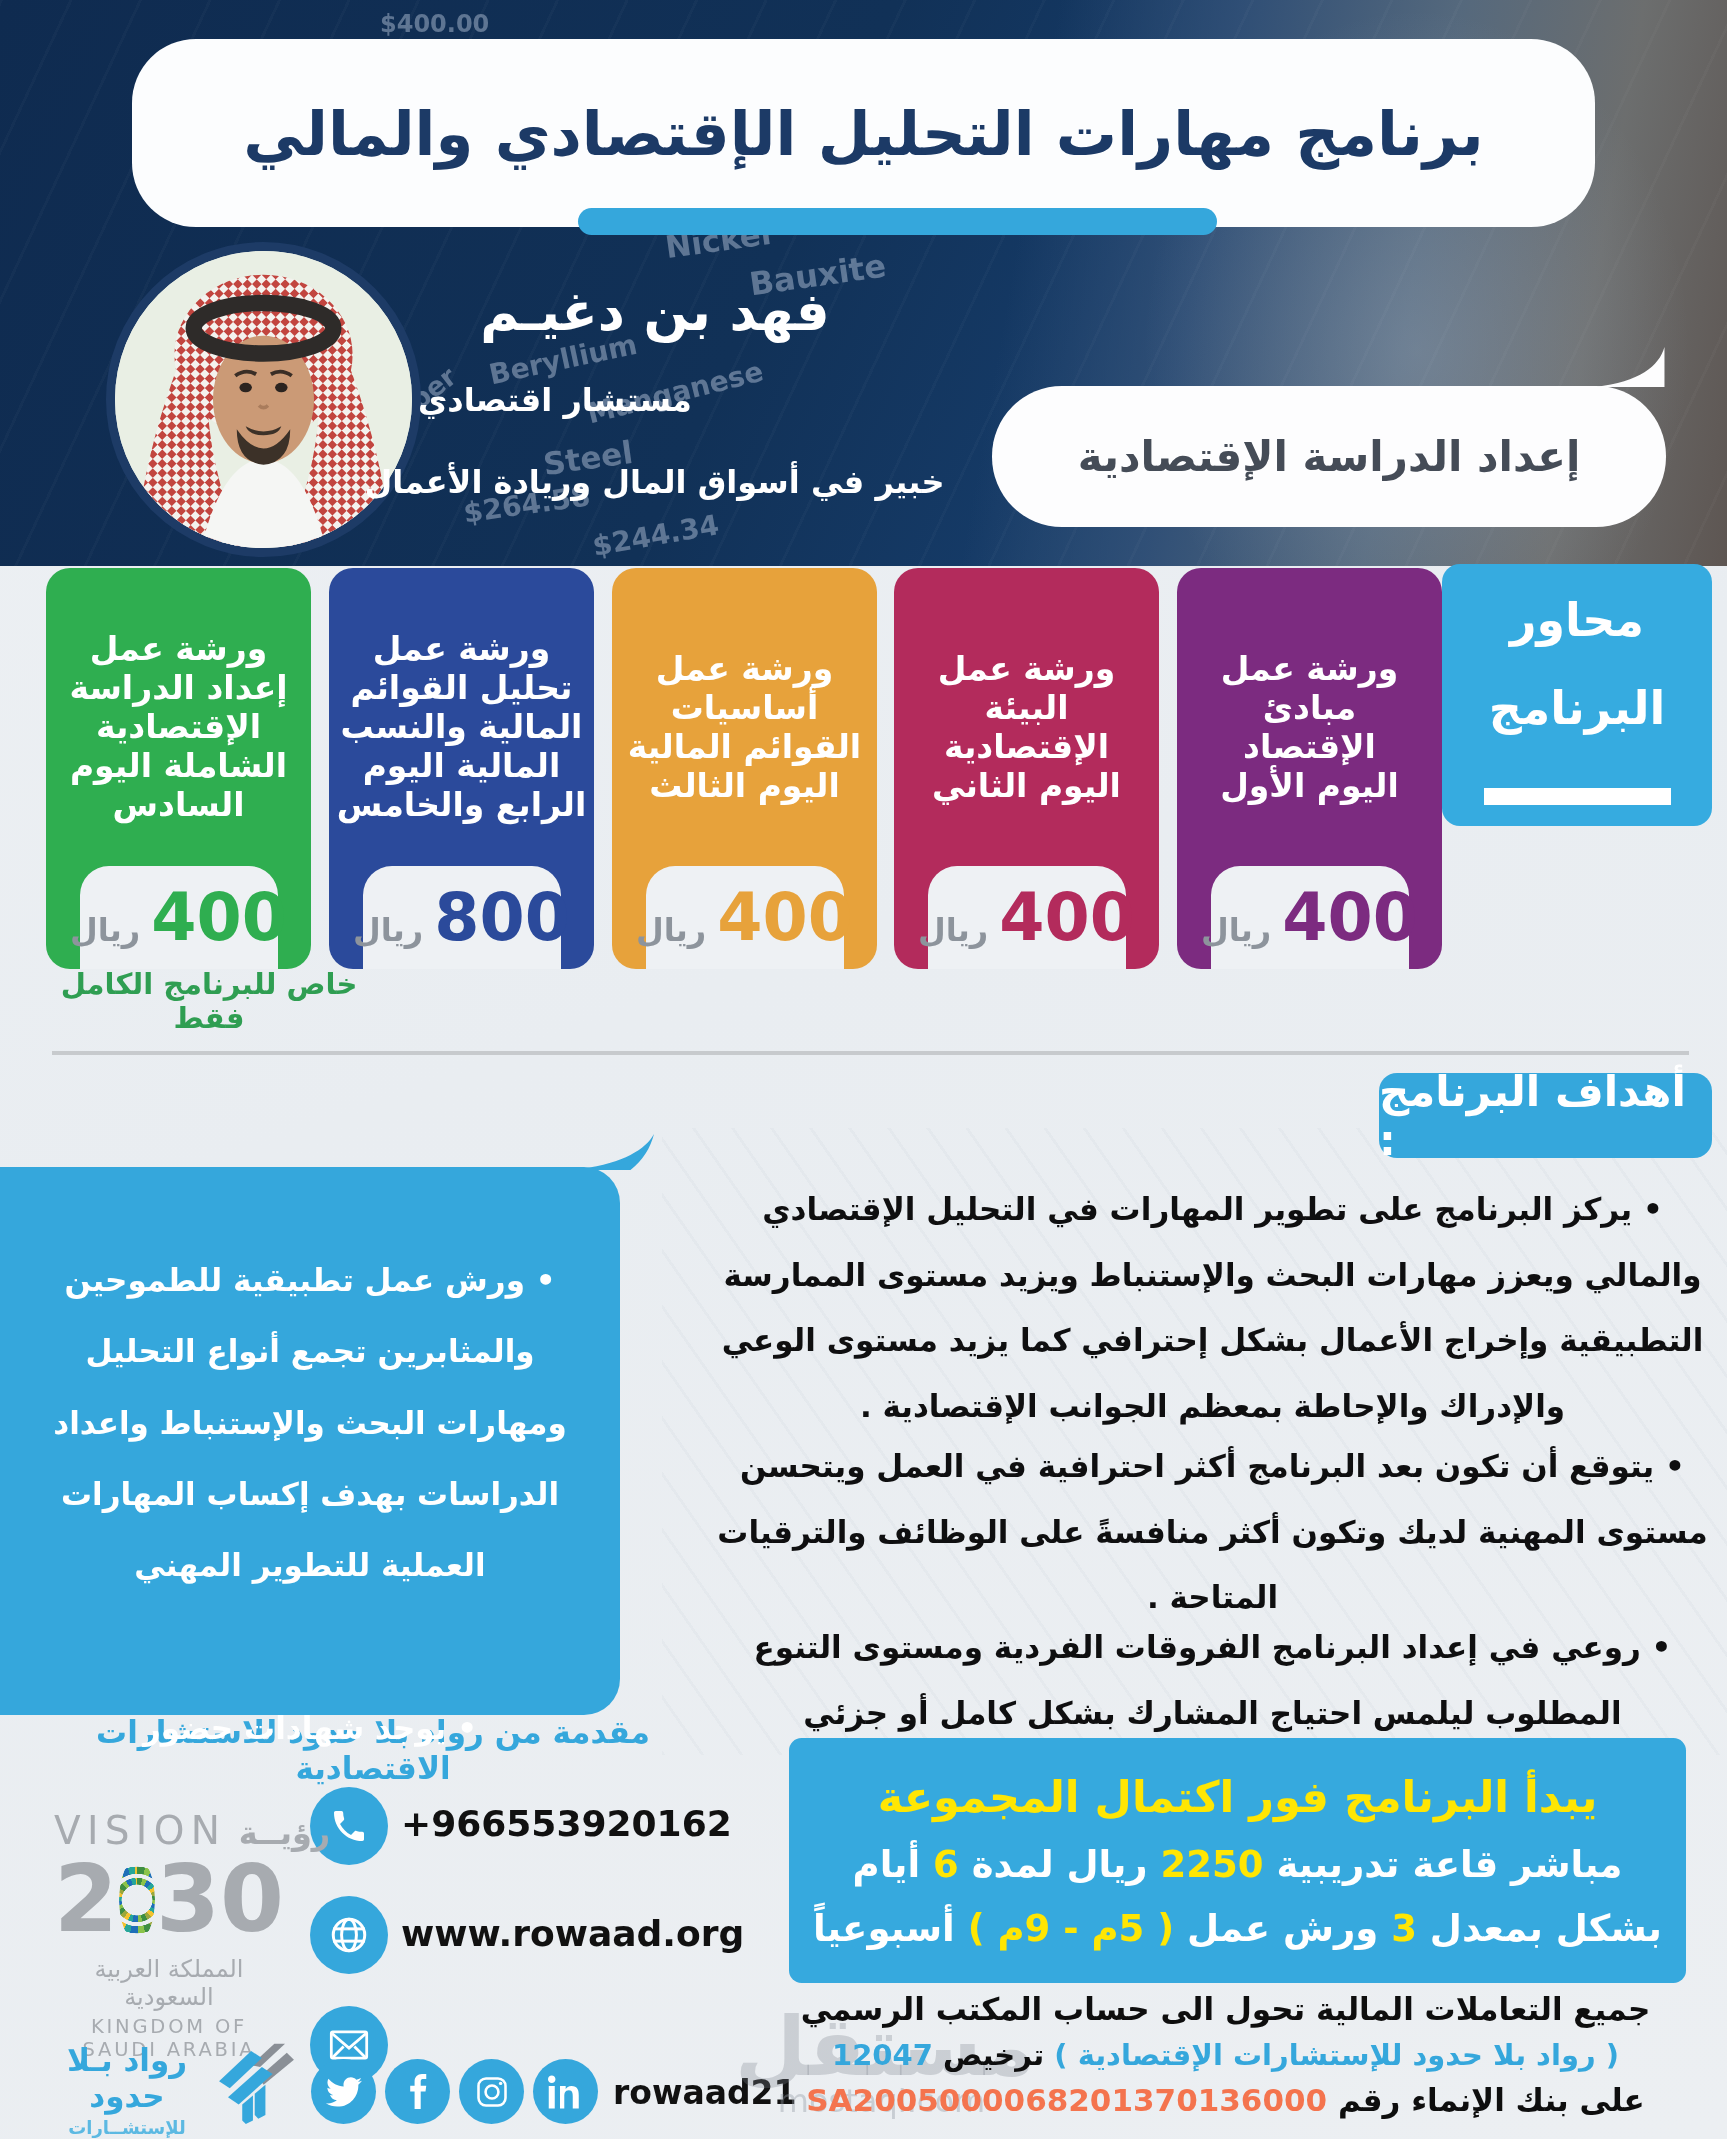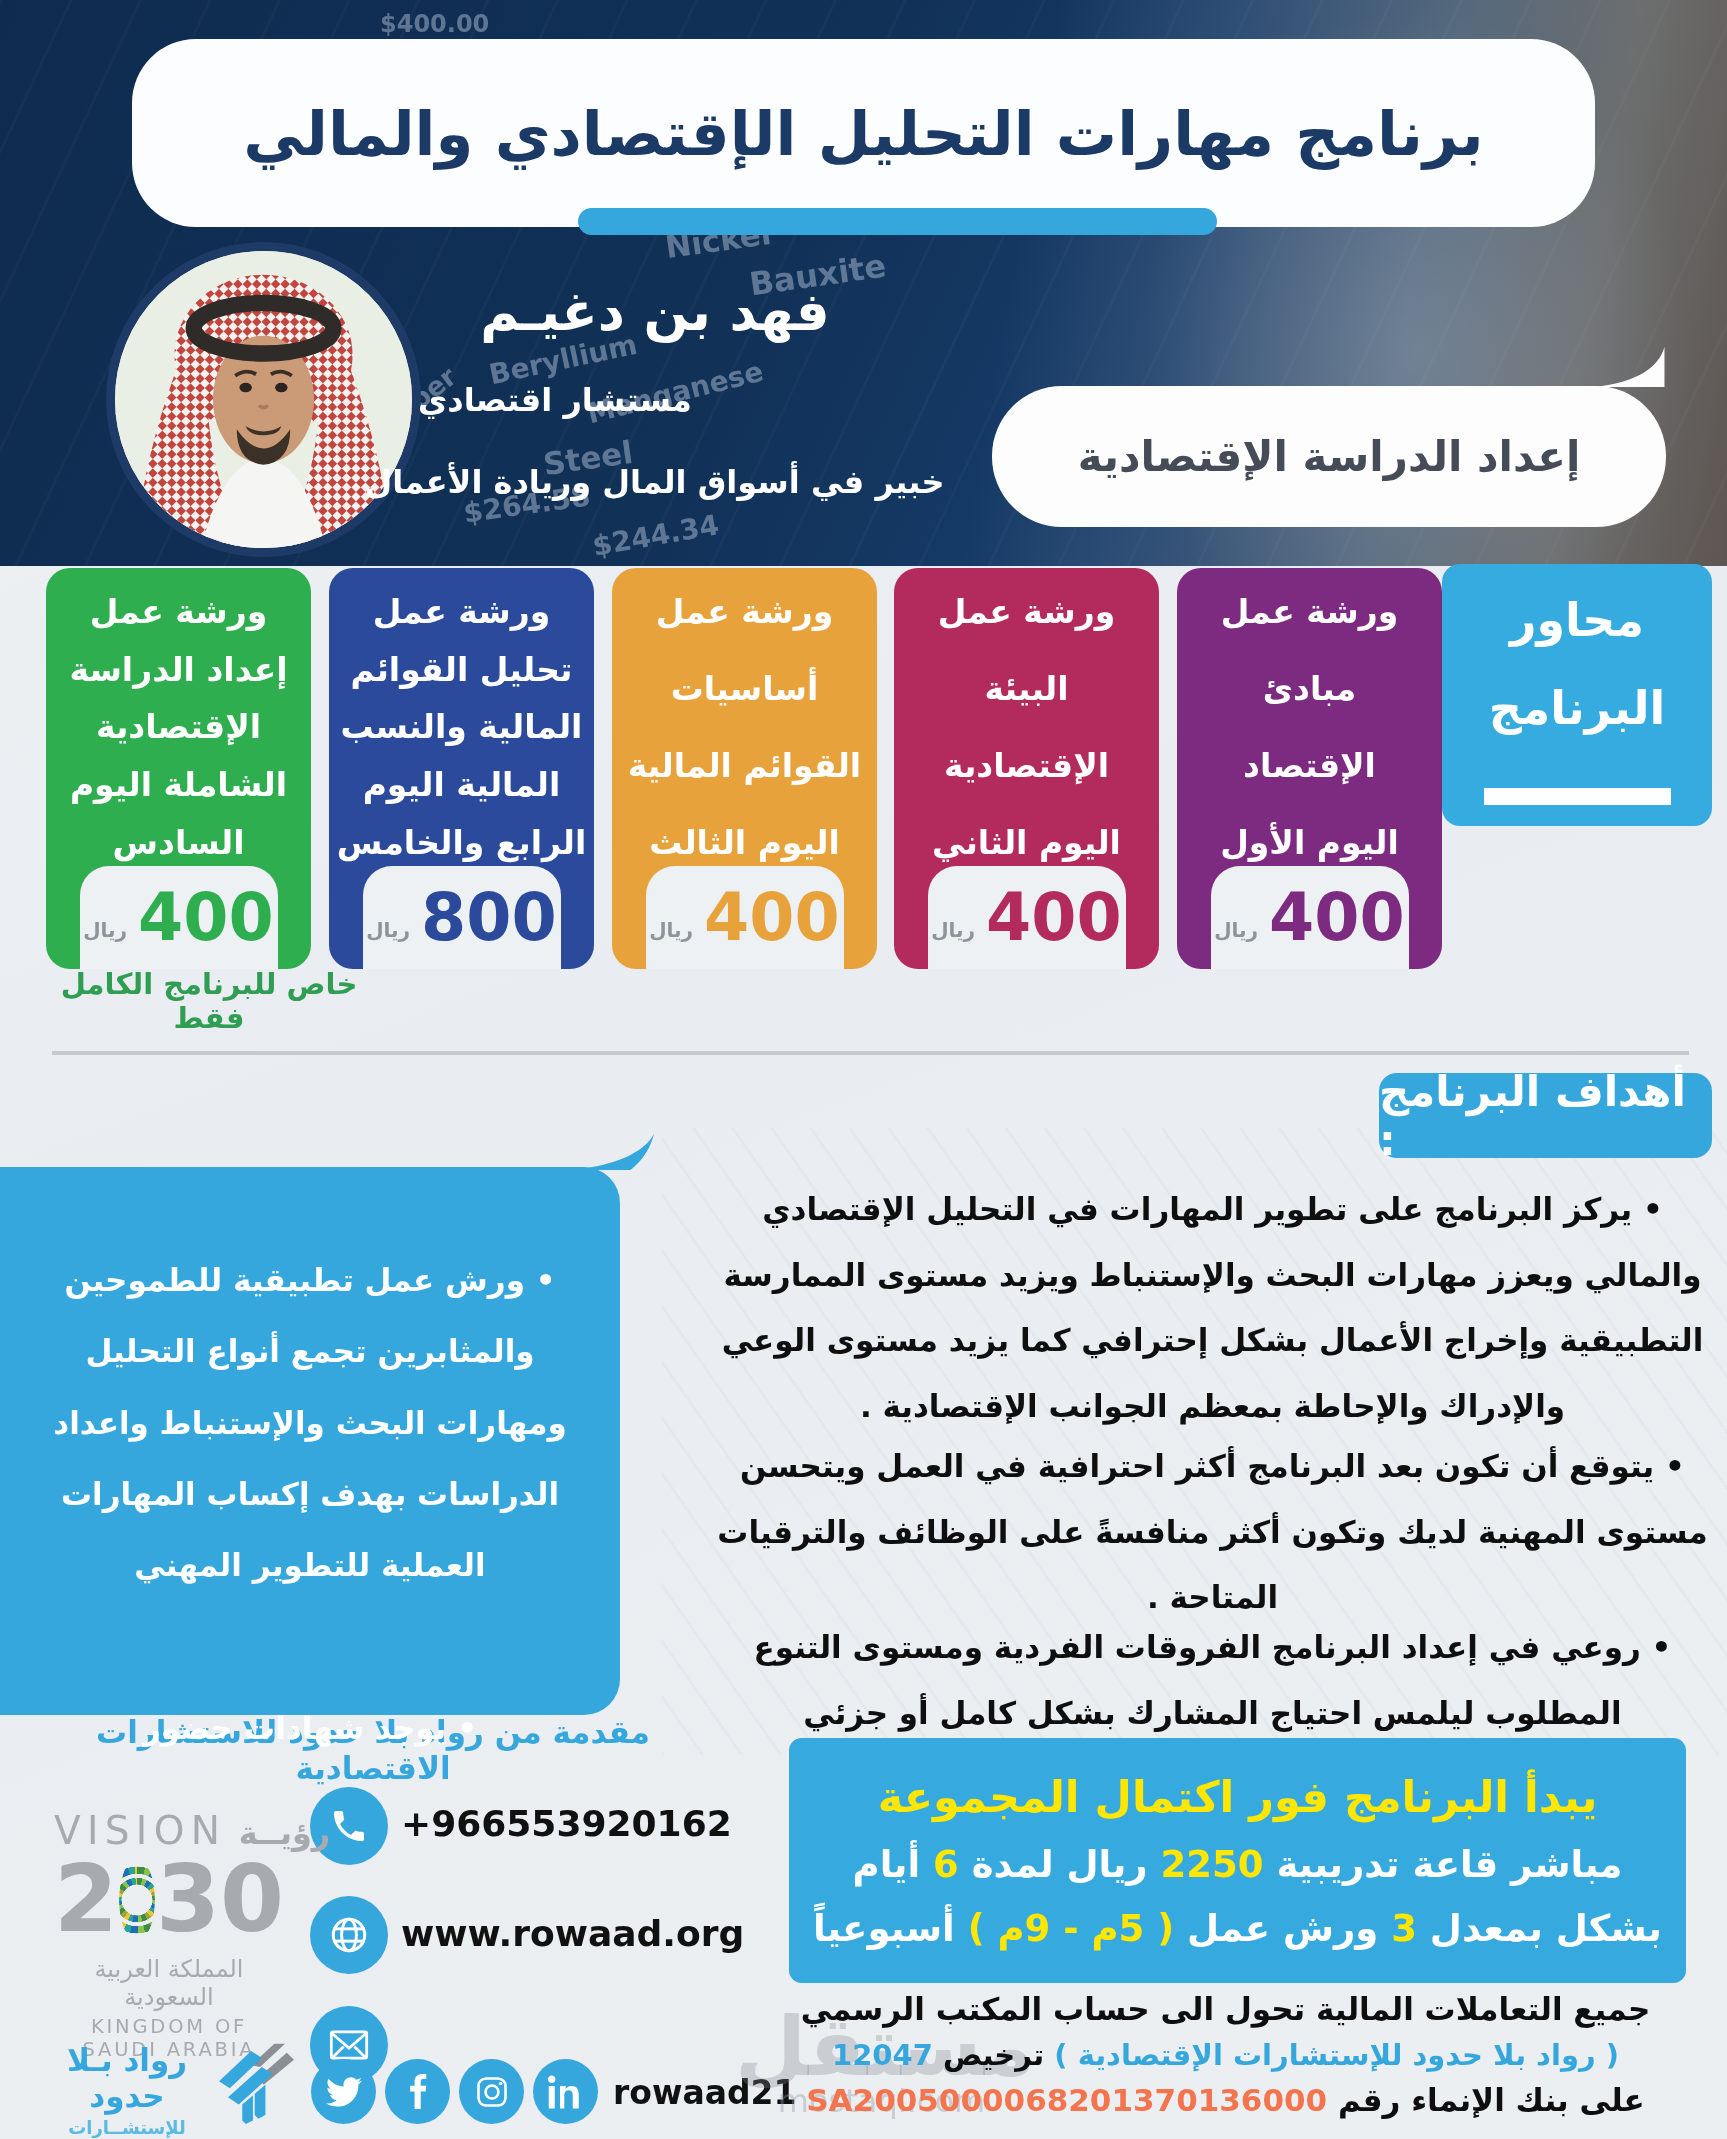--- a/index.html
+++ b/index.html
@@ -31,26 +31,26 @@
   .presenter-role{left:418px;top:373px;width:474px;text-align:left;color:#fff;font-size:32px;font-weight:700;z-index:5;margin-top:8px;}
   .presenter-exp{left:362px;top:463px;width:585px;text-align:center;color:#fff;font-size:32px;font-weight:800;z-index:5;}
 
   .study-pill{left:992px;top:386px;width:674px;height:141px;background:#fdfdfe;border-radius:70px;
     display:flex;align-items:center;justify-content:center;z-index:5;}
   .study-pill span{font-size:42px;font-weight:800;color:#454c57;}
   .pill-tail{left:1595px;top:347px;z-index:4;}
 
   
   .card{top:568px;width:265px;height:401px;border-radius:24px;display:flex;flex-direction:column;z-index:2;}
-  .card .lines{flex:1;display:flex;flex-direction:column;justify-content:space-between;padding:24px 7px 4.2px;}
+  .card .lines{flex:1;display:flex;flex-direction:column;justify-content:center;padding:24px 7px 4.2px;}
   .card .lines div{color:#fff;font-size:33px;font-weight:800;text-align:center;}
   .price{width:198px;height:103px;margin:0 auto;background:#eef1f4;border-radius:29px 29px 0 0;
     display:flex;align-items:center;justify-content:center;gap:11px;direction:rtl;}
   .price .num{font-size:65px;font-weight:800;line-height:1;}
-  .price .cur{font-size:20px;font-weight:800;color:#8d949c;margin-top:24px;}
+  .price .cur{font-size:32px;font-weight:800;color:#8d949c;margin-top:24px;}
   .card-green{left:46px;background:#2fae50;}   .card-green .num{color:#2fae50;}
   .card-blue{left:329px;background:#2b4a9b;}   .card-blue .num{color:#2b4a9b;}
   .card-orange{left:612px;background:#e7a23b;} .card-orange .num{color:#e7a23b;}
   .card-magenta{left:894px;background:#b32b5c;}.card-magenta .num{color:#b32b5c;}
   .card-purple{left:1177px;background:#7c2b80;}.card-purple .num{color:#7c2b80;}
 
   .axes-box{left:1442px;top:564px;width:270px;height:262px;border-radius:18px;background:#36abe0;
     display:flex;flex-direction:column;align-items:center;justify-content:center;z-index:2;gap:16px;}
   .axes-box div{color:#fff;font-size:46px;font-weight:800;line-height:1.55;}
   .axes-underline{width:187px;height:16.7px;background:#fff;margin-top:28px;}

